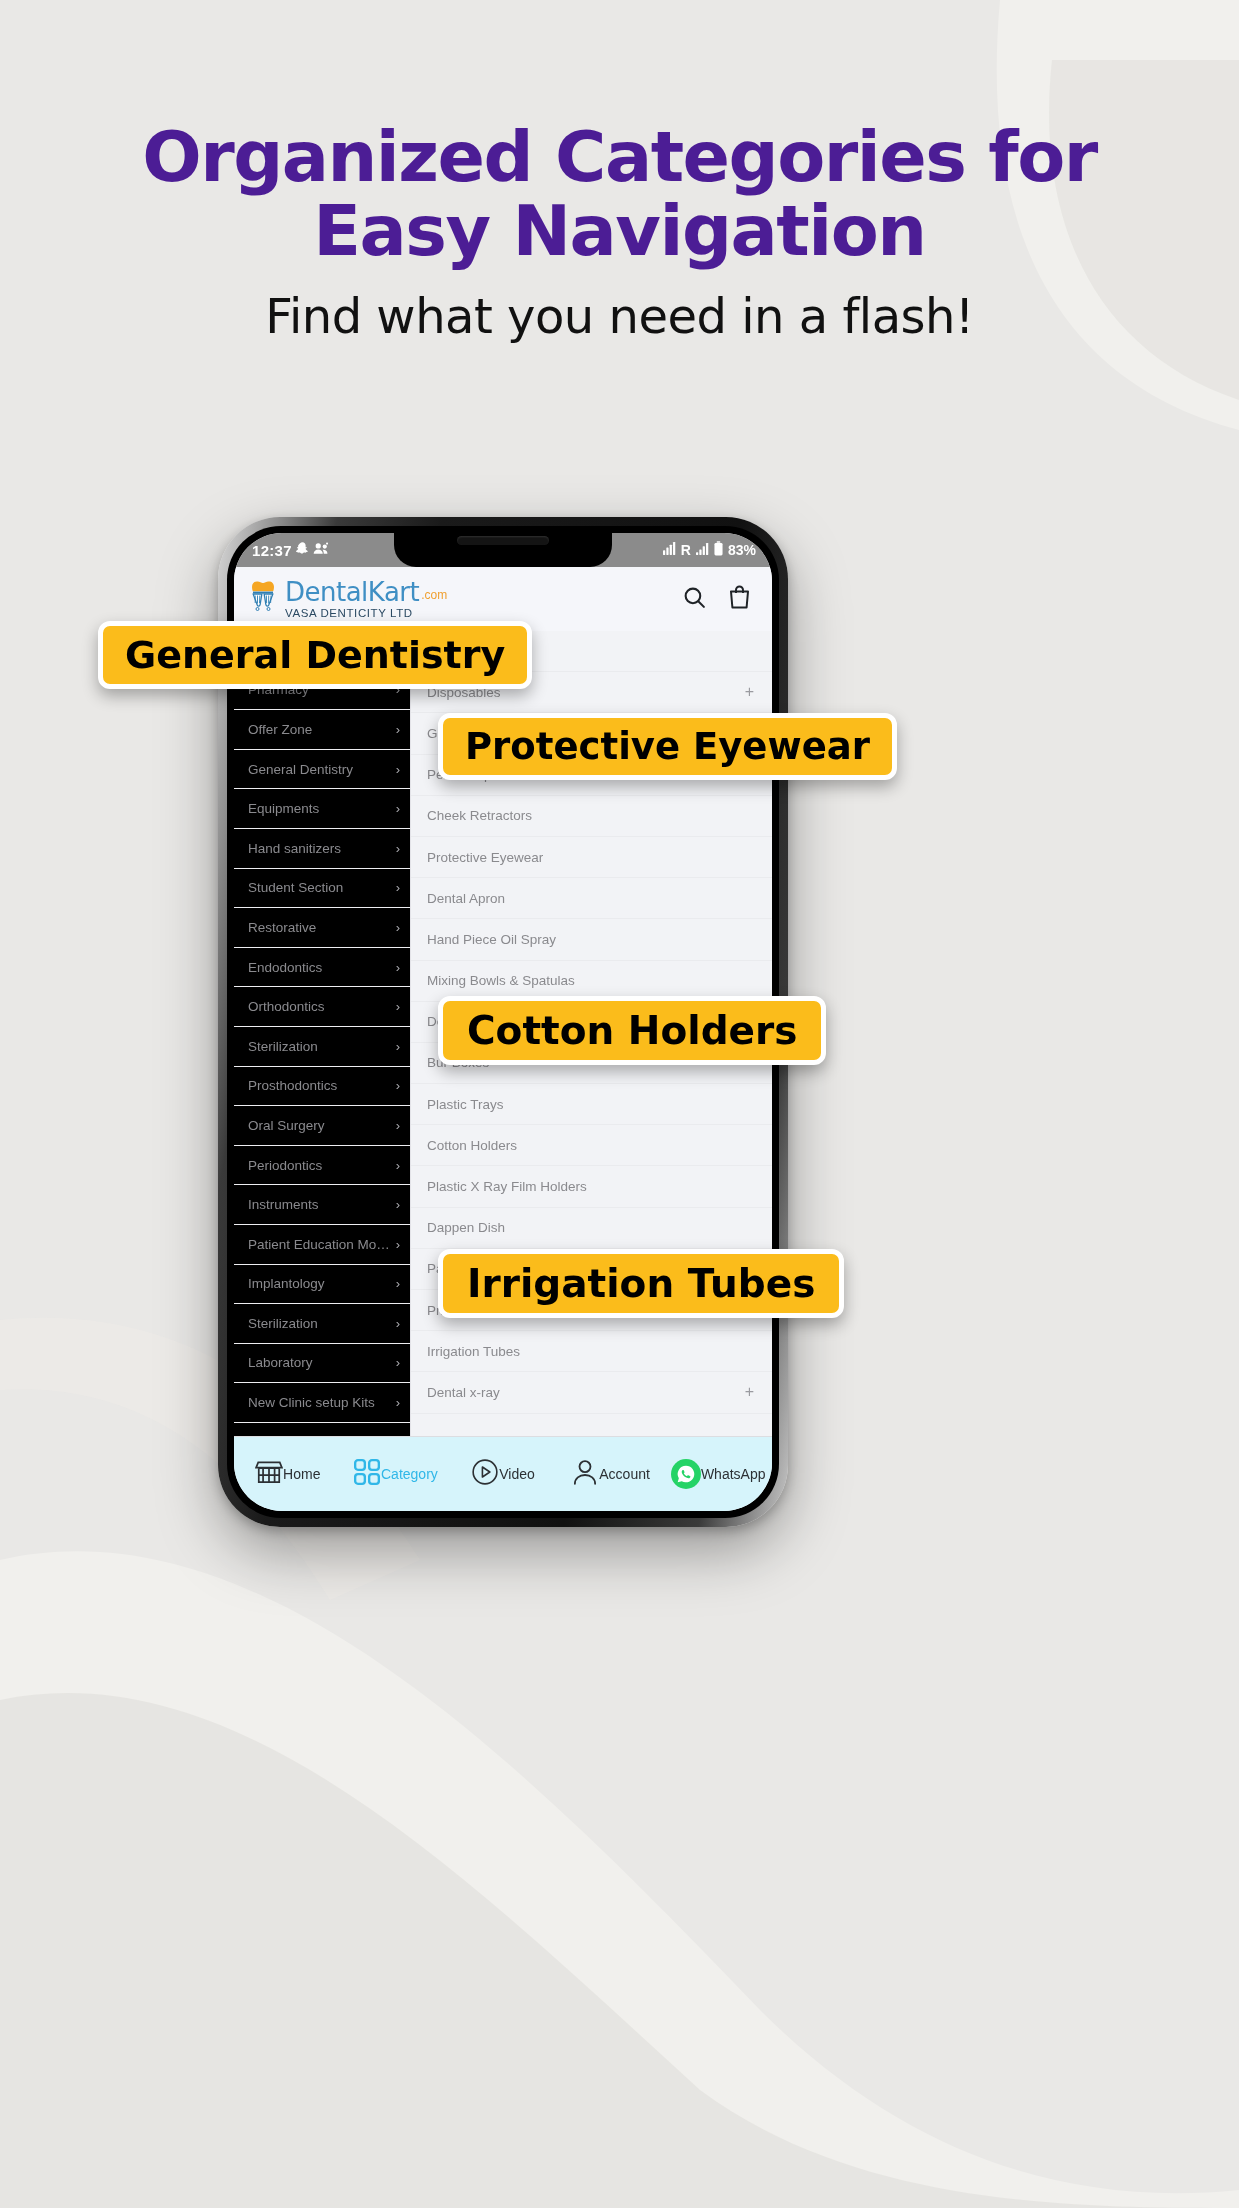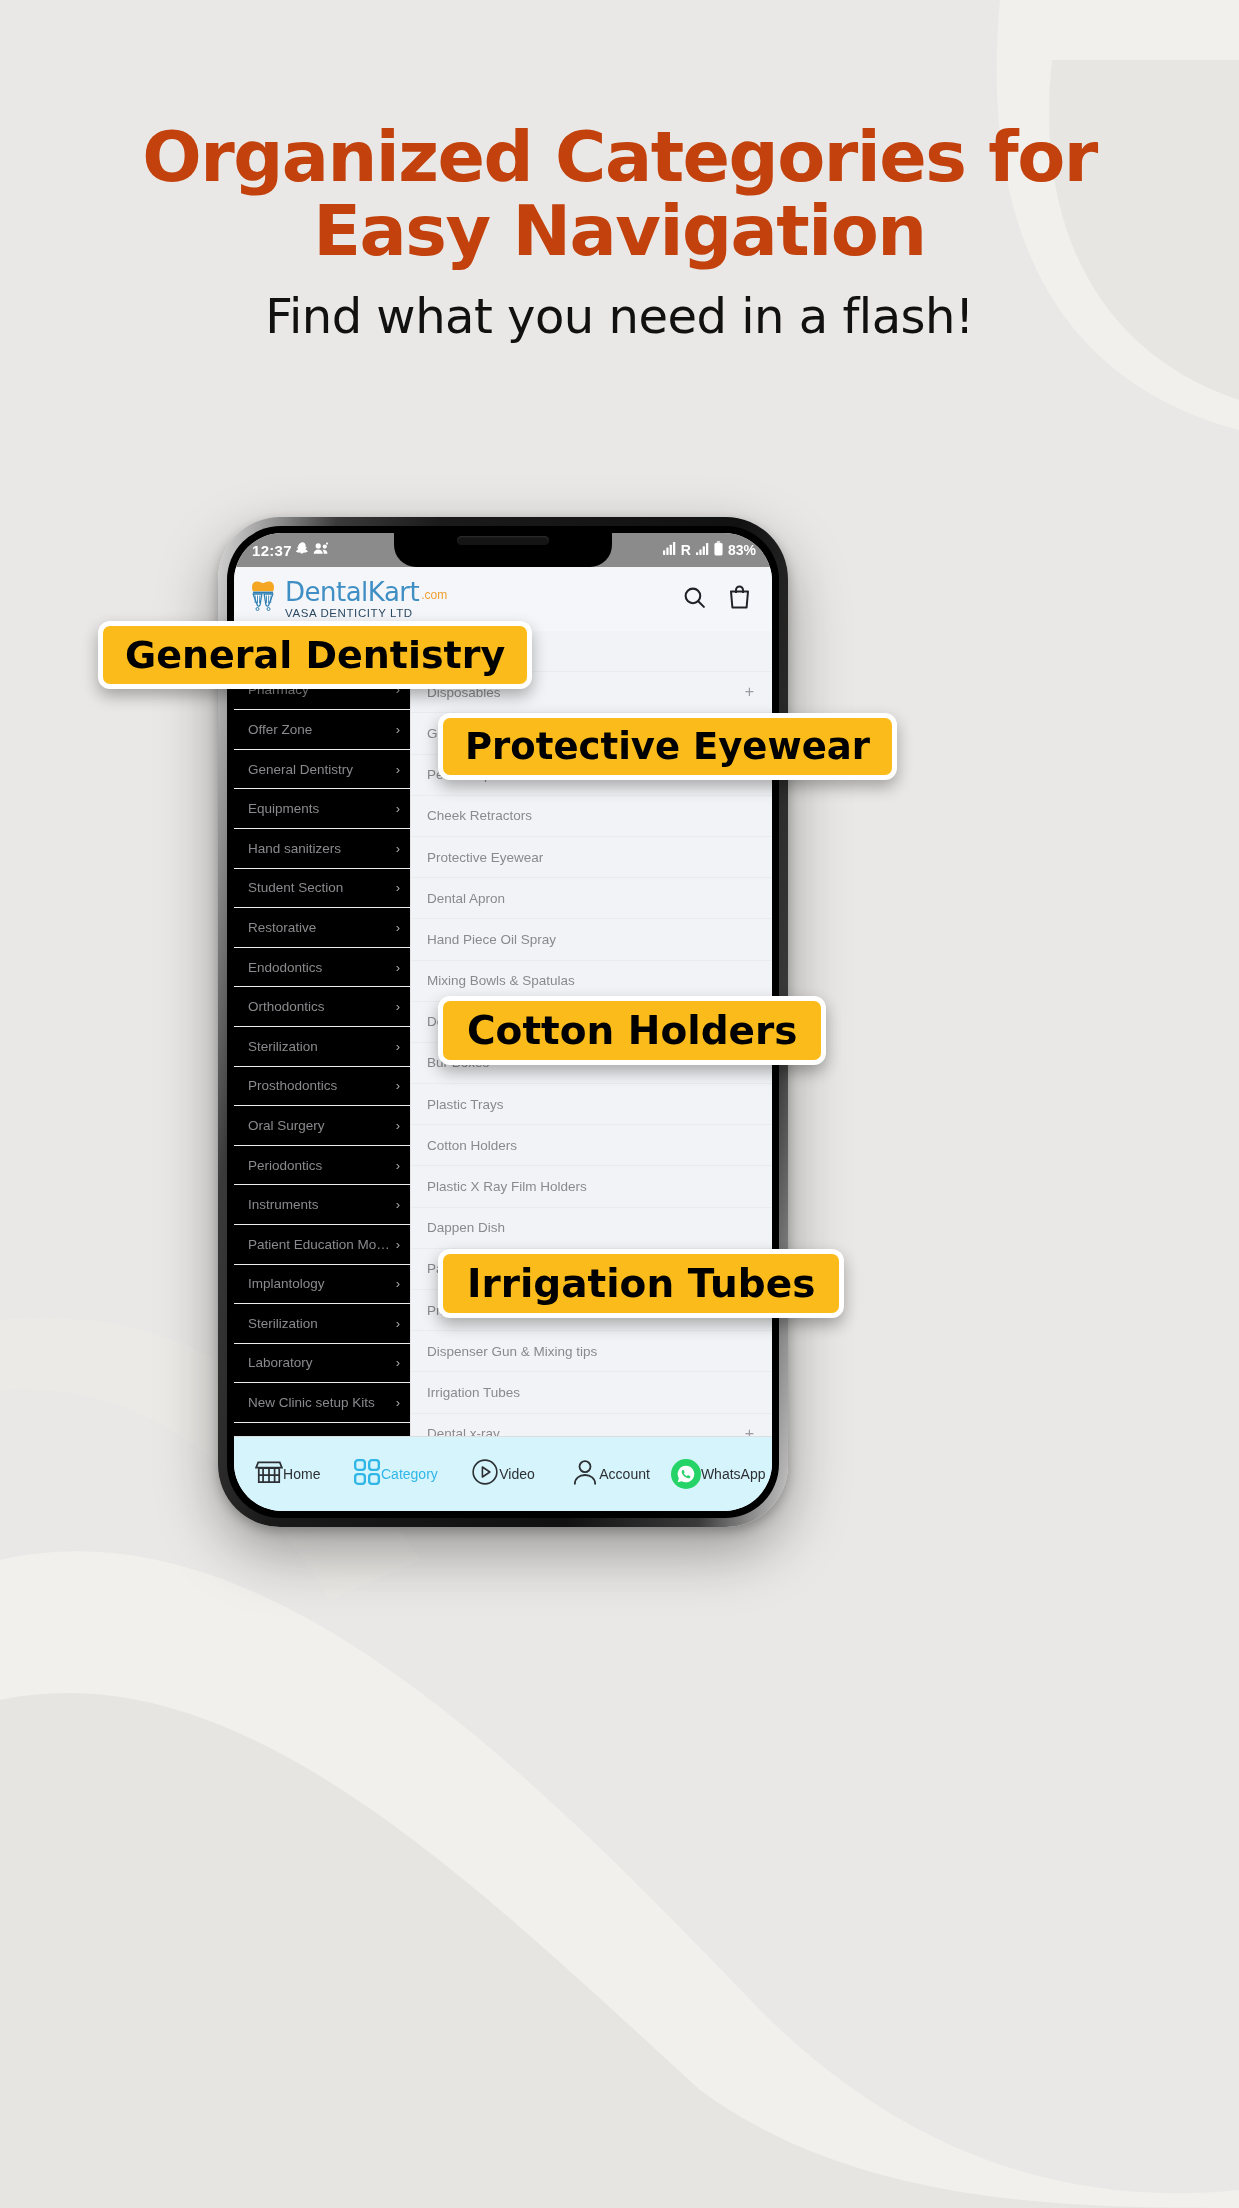--- a/index.html
+++ b/index.html
@@ -10,21 +10,21 @@
   }
   
   .bg-wrap{position:absolute;inset:0;overflow:hidden;z-index:0;}
   .bg-wrap svg{position:absolute;inset:0;width:100%;height:100%;}
 
   
   .headline{
     position:absolute;left:0;right:0;top:120px;text-align:center;z-index:5;
   }
   .headline h1{
-    margin:0;font-size:70px;line-height:1.06;font-weight:bold;color:#c2410c;
+    margin:0;font-size:70px;line-height:1.06;font-weight:bold;color:#4c1d95;
     letter-spacing:-1.5px;font-family:"DejaVu Sans", sans-serif;
   }
   .headline h2{
     margin:22px 0 4px 0;font-size:48px;line-height:1.1;font-weight:normal;color:#111;
     letter-spacing:-0.5px;font-family:"DejaVu Sans", sans-serif;
   }
 
   
   .phone{
     position:absolute;left:218px;top:517px;width:570px;height:1010px;z-index:6;
@@ -391,24 +391,20 @@
             </div>
             <div class="r-item">
               <span class="lbl">Patient Drapes</span>
               <span class="plus"></span>
             </div>
             <div class="r-item">
               <span class="lbl">Pmt Set</span>
               <span class="plus"></span>
             </div>
             <div class="r-item">
-              <span class="lbl">Dispenser Gun &amp; Mixing tips</span>
-              <span class="plus"></span>
-            </div>
-            <div class="r-item">
               <span class="lbl">Irrigation Tubes</span>
               <span class="plus"></span>
             </div>
             <div class="r-item">
               <span class="lbl">Dental x-ray</span>
               <span class="plus">+</span>
             </div>
           </div>
       </div>
 

